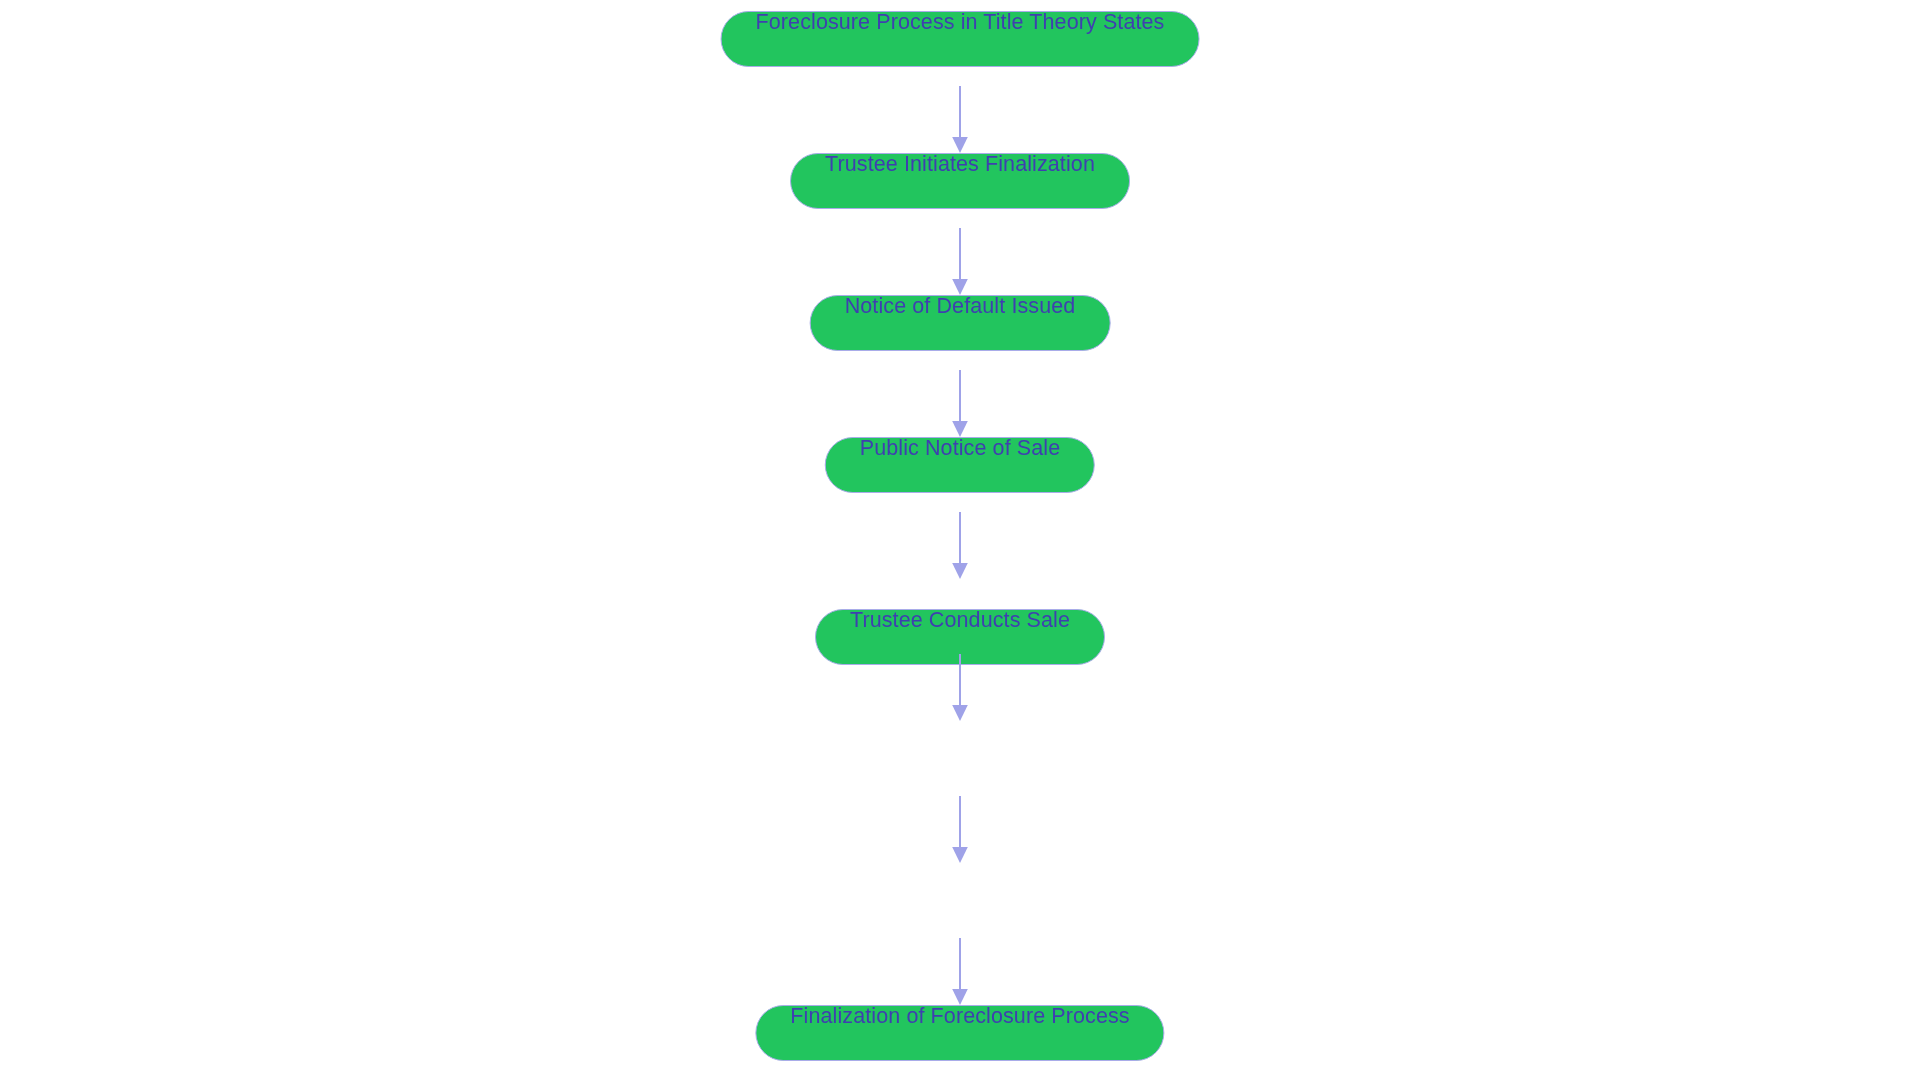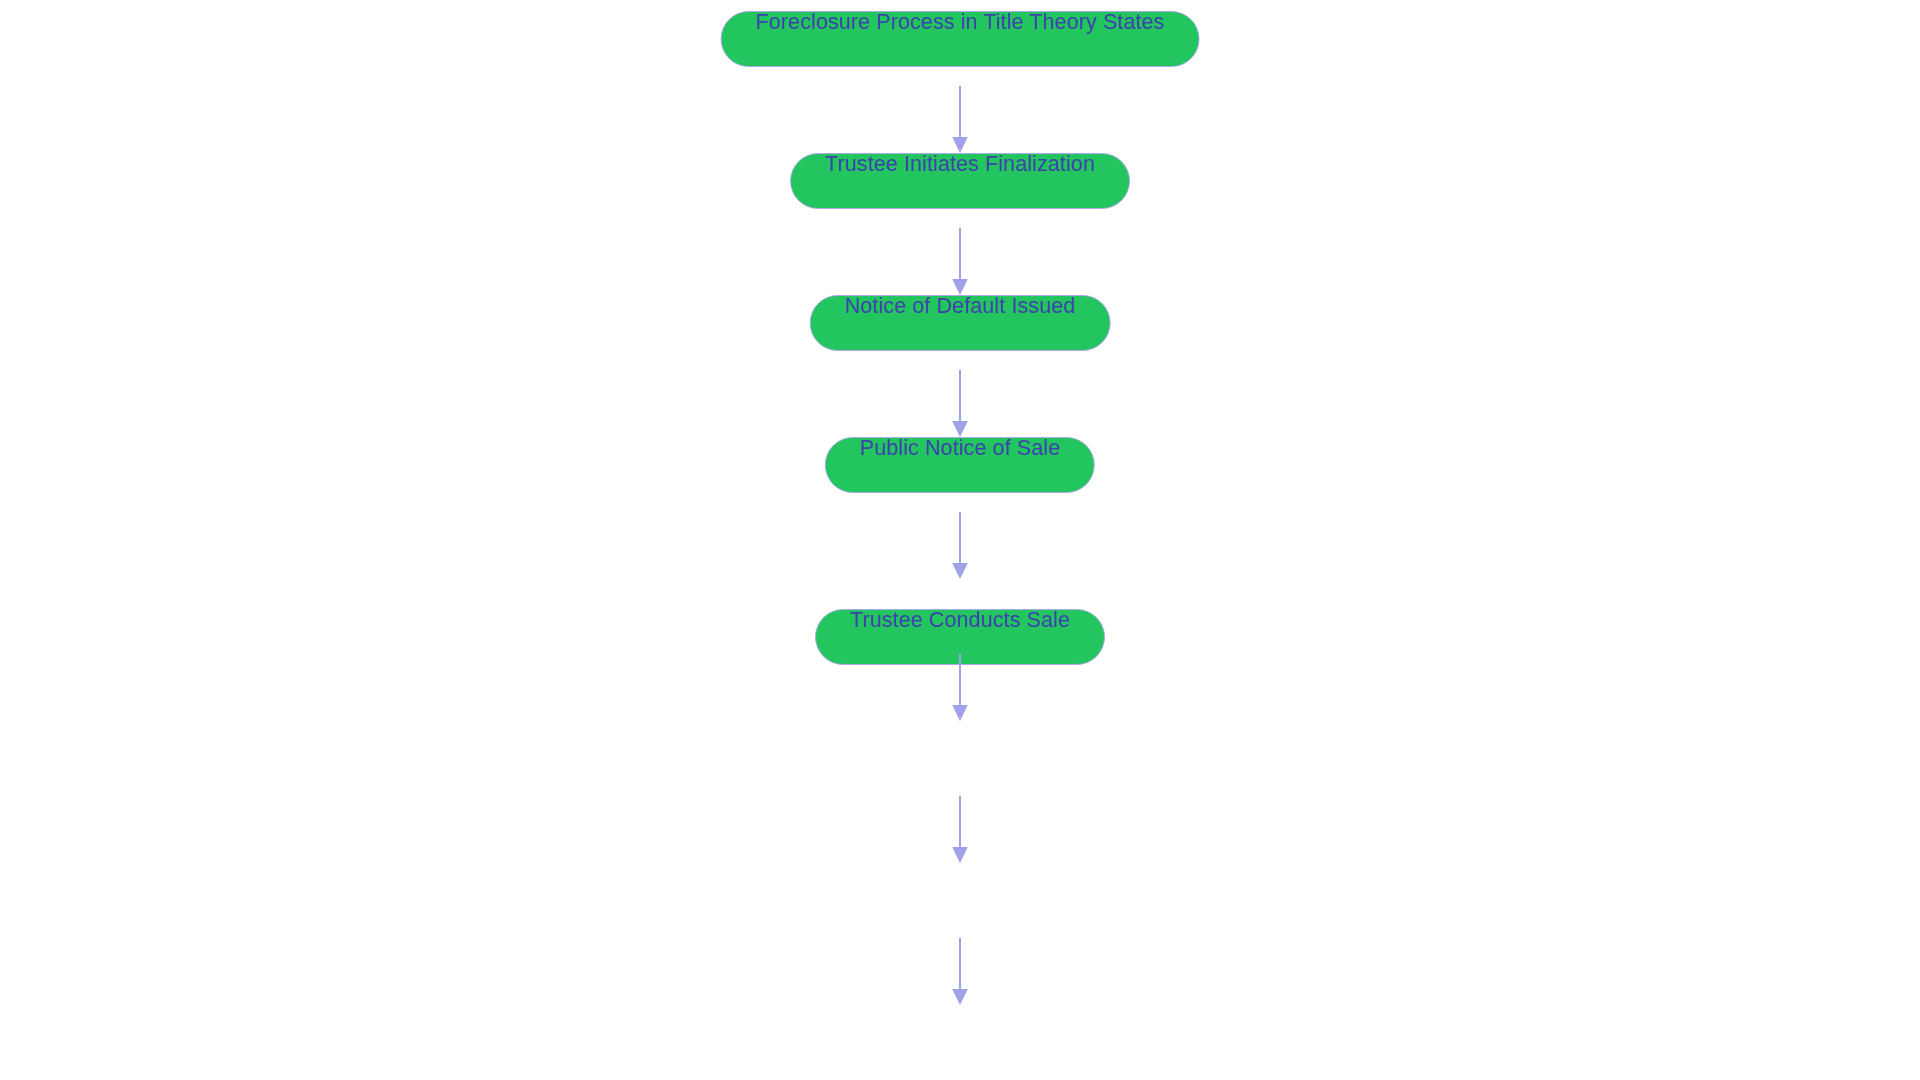--- a/index.html
+++ b/index.html
@@ -125,14 +125,17 @@
   </div>
 
 
   <div class="flow-connector" style="top:938px; height:67px;">
     <svg width="24" height="67" viewBox="0 0 24 67" xmlns="http://www.w3.org/2000/svg">
       <line x1="12" y1="0" x2="12" y2="55" stroke="#9fa2e8" stroke-width="2"></line>
       <polygon points="12,67 4.2,51 19.8,51" fill="#9fa2e8"></polygon>
     </svg>
   </div>
 
+  <div class="flow-node" style="top:1005px;">
+    <span class="flow-node-label">Finalization of Foreclosure Process</span>
+  </div>
 
 </div>
 
 </body></html>

